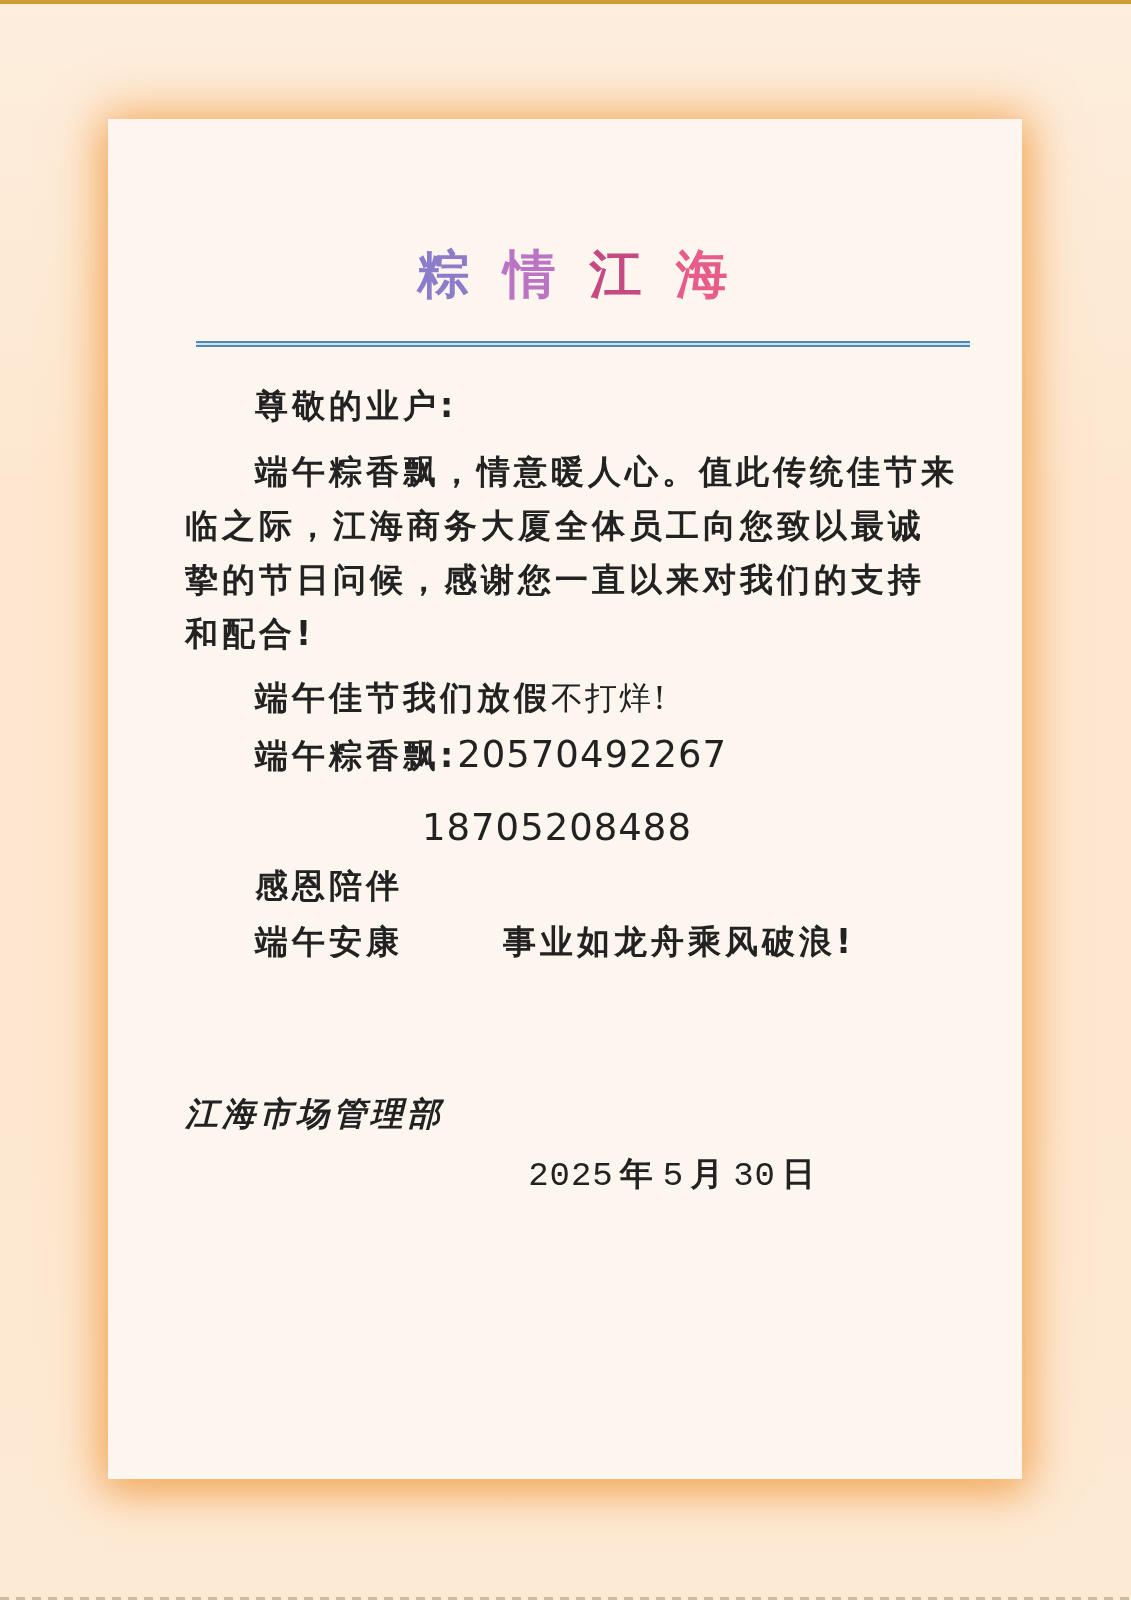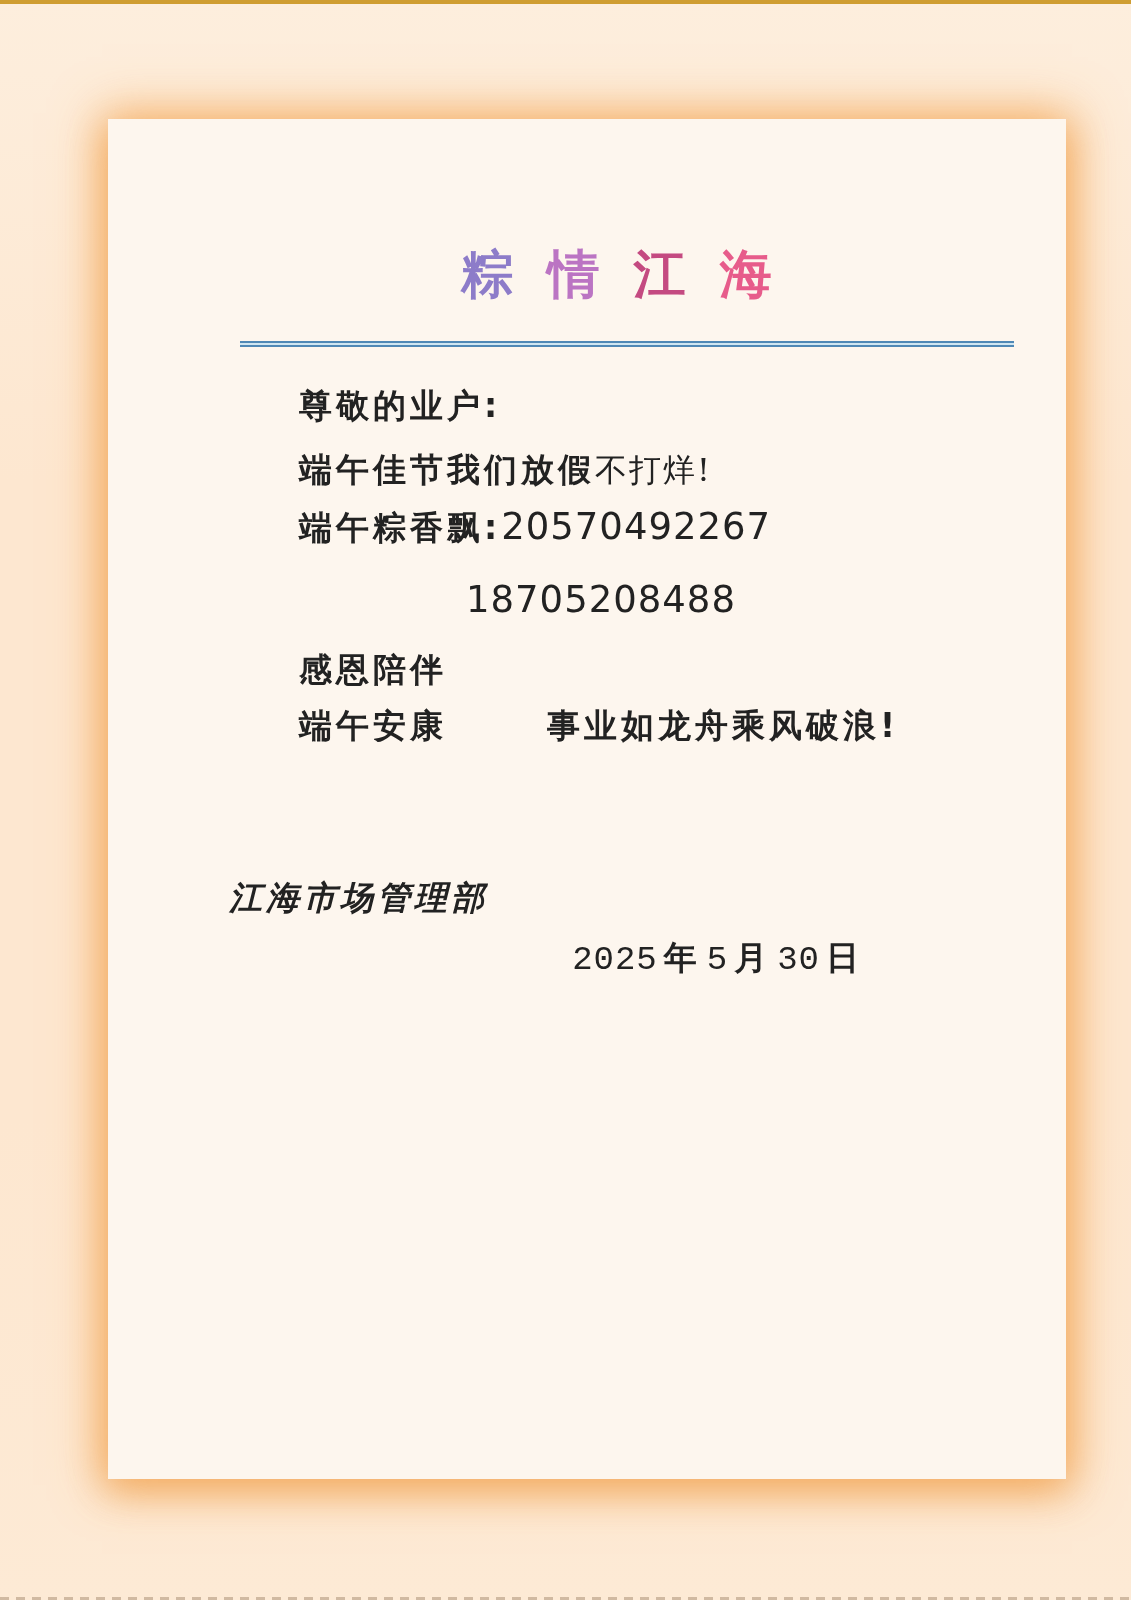--- a/index.html
+++ b/index.html
@@ -37,21 +37,20 @@
   .paper {
     position: absolute;
     left: 108px;
     top: 119px;
     width: 914px;
     height: 1360px;
     background: #fdf6ee;
     box-shadow:
       0 0 46px 6px rgba(244, 157, 66, 0.70),
       0 12px 34px 2px rgba(238, 148, 58, 0.45);
-    padding-left: 44px;
   }
   .doc {
     box-sizing: border-box;
     width: 100%;
     height: 100%;
     padding: 88px 62px 0 77px;
   }
   
   .title {
     text-align: center;
@@ -98,21 +97,21 @@
     letter-spacing: 2px;
   }
   .contact { margin-top: 1px; }
   .digits {
     font-family: "DejaVu Sans", sans-serif;
     font-weight: 400;
     font-size: 37px;
     letter-spacing: 1px;
   }
   .phone2 { margin-top: 18px; padding-left: 237px; }
-  .gratitude { margin-top: 15px; font-family: Liberation Serif, serif; }
+  .gratitude { margin-top: 3px; font-family: Liberation Serif, serif; }
   .wish { margin-top: 2px; }
   .wish .wish-right { margin-left: 100px; }
   .signature {
     margin-top: 118px;
     padding-right: 100px;
     font-style: italic;
   }
   .dateline {
     margin-top: 6px;
     text-align: right;
@@ -138,20 +137,26 @@
       <span class="tc tc0">粽</span>
       <span class="tc tc1">情</span>
       <span class="tc tc2">江</span>
       <span class="tc tc3">海</span>
     </h1>
 
     <div class="divider"></div>
 
     <div class="line indent salutation">尊敬的业户:</div>
 
+    <div class="para">
+      <div class="line indent">端午粽香飘，情意暖人心。值此传统佳节来</div>
+      <div class="line">临之际，江海商务大厦全体员工向您致以最诚</div>
+      <div class="line">挚的节日问候，感谢您一直以来对我们的支持</div>
+      <div class="line">和配合!</div>
+    </div>
 
     <div class="line indent holiday">
       <span>端午佳节我们放假</span><span class="emphasis">不打烊!</span>
     </div>
 
     <div class="line indent contact">
       <span>端午粽香飘:</span><span class="digits">20570492267</span>
     </div>
 
     <div class="line phone2">

